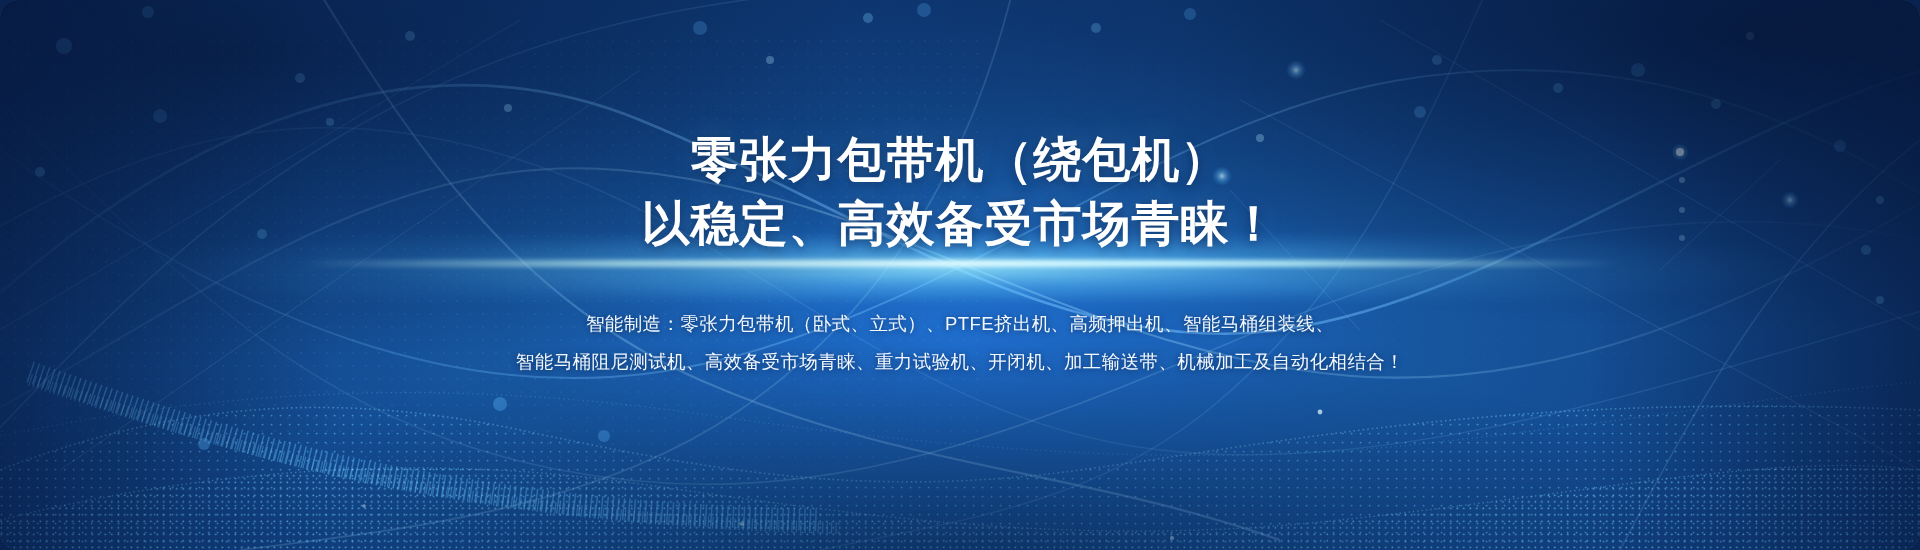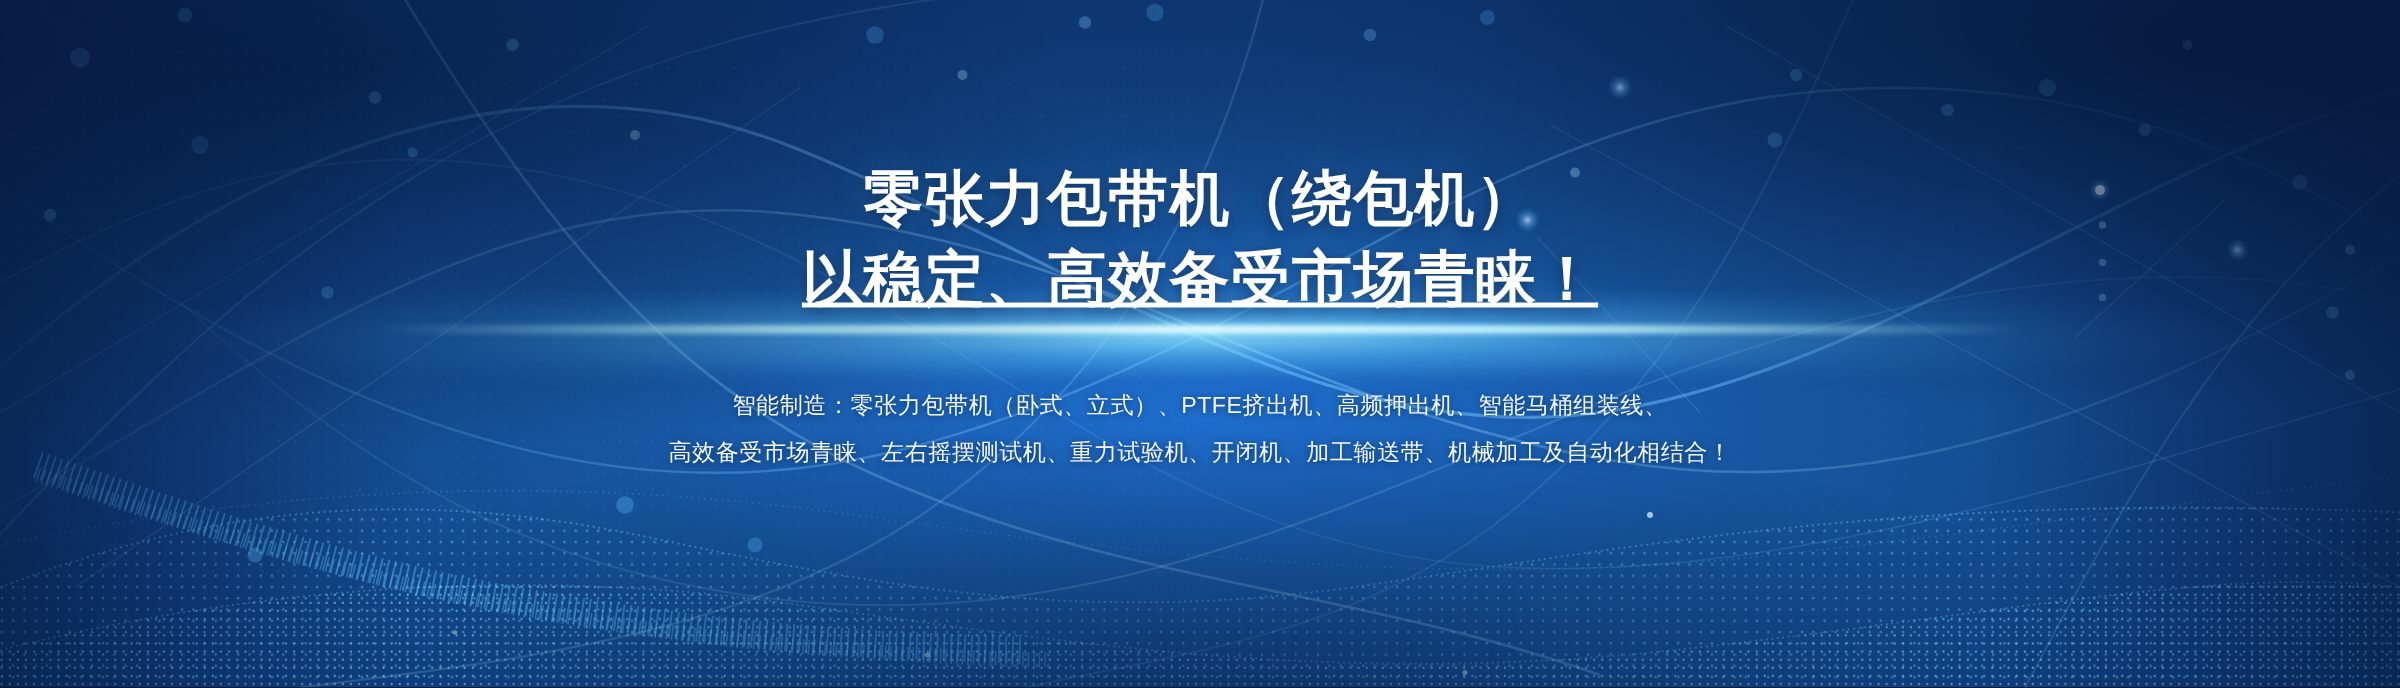--- a/index.html
+++ b/index.html
@@ -6,22 +6,23 @@
   html,body{margin:0;padding:0;background:#08234f;}
   body{
     font-family:"Liberation Sans","DejaVu Sans",sans-serif;
     -webkit-font-smoothing:antialiased;
   }
   .banner{
     position:relative;
     width:1920px;
     height:550px;
     overflow:hidden;
-    background:#000000;
+    background:#404040;
     isolation:isolate;
+    border-radius:18px;
   }
   
   .bg-base{
     position:absolute;inset:0;
     background:
       radial-gradient(110% 140% at 50% 62%, #1f6fd0 0%, #17569f 22%, #103f7f 45%, #0b2c63 68%, #07204c 100%);
   }
   .bg-vignette{
     position:absolute;inset:0;
     background:
@@ -67,21 +68,21 @@
   }
   .headline{
     font-size:48px;
     font-weight:700;
     line-height:1.32;
     color:#ffffff;
     letter-spacing:1px;
     text-shadow:0 2px 12px rgba(2,20,55,.60), 0 0 26px rgba(120,200,255,.30);
     white-space:nowrap;
   }
-  .headline .line2{display:block;text-decoration:underline;}
+  .headline .line2{display:block;}
   .subtitle{
     margin-top:18px;
     font-size:18.5px;
     font-weight:400;
     line-height:2.05;
     color:#f2f8ff;
     letter-spacing:.4px;
     text-shadow:0 1px 6px rgba(3,24,62,.65);
     white-space:nowrap;
   }
@@ -265,17 +266,17 @@
   <div class="side-dim-l"></div>
   <div class="side-dim-r"></div>
 
   <div class="content">
     <h1 class="headline">
       <span class="line1">零张力包带机（绕包机）</span>
       <span class="line2">以稳定、高效备受市场青睐！</span>
     </h1>
     <p class="subtitle">
       <span>智能制造：零张力包带机（卧式、立式）、PTFE挤出机、高频押出机、智能马桶组装线、</span>
-      <span>高效备受市场青睐、左右摇摆测试机、重力试验机、开闭机、加工输送带、机械加工及自动化相结合！</span>
+      <span>智能马桶阻尼测试机、高效备受市场青睐、重力试验机、开闭机、加工输送带、机械加工及自动化相结合！</span>
     </p>
   </div>
 
 </div>
 
 </body></html>

